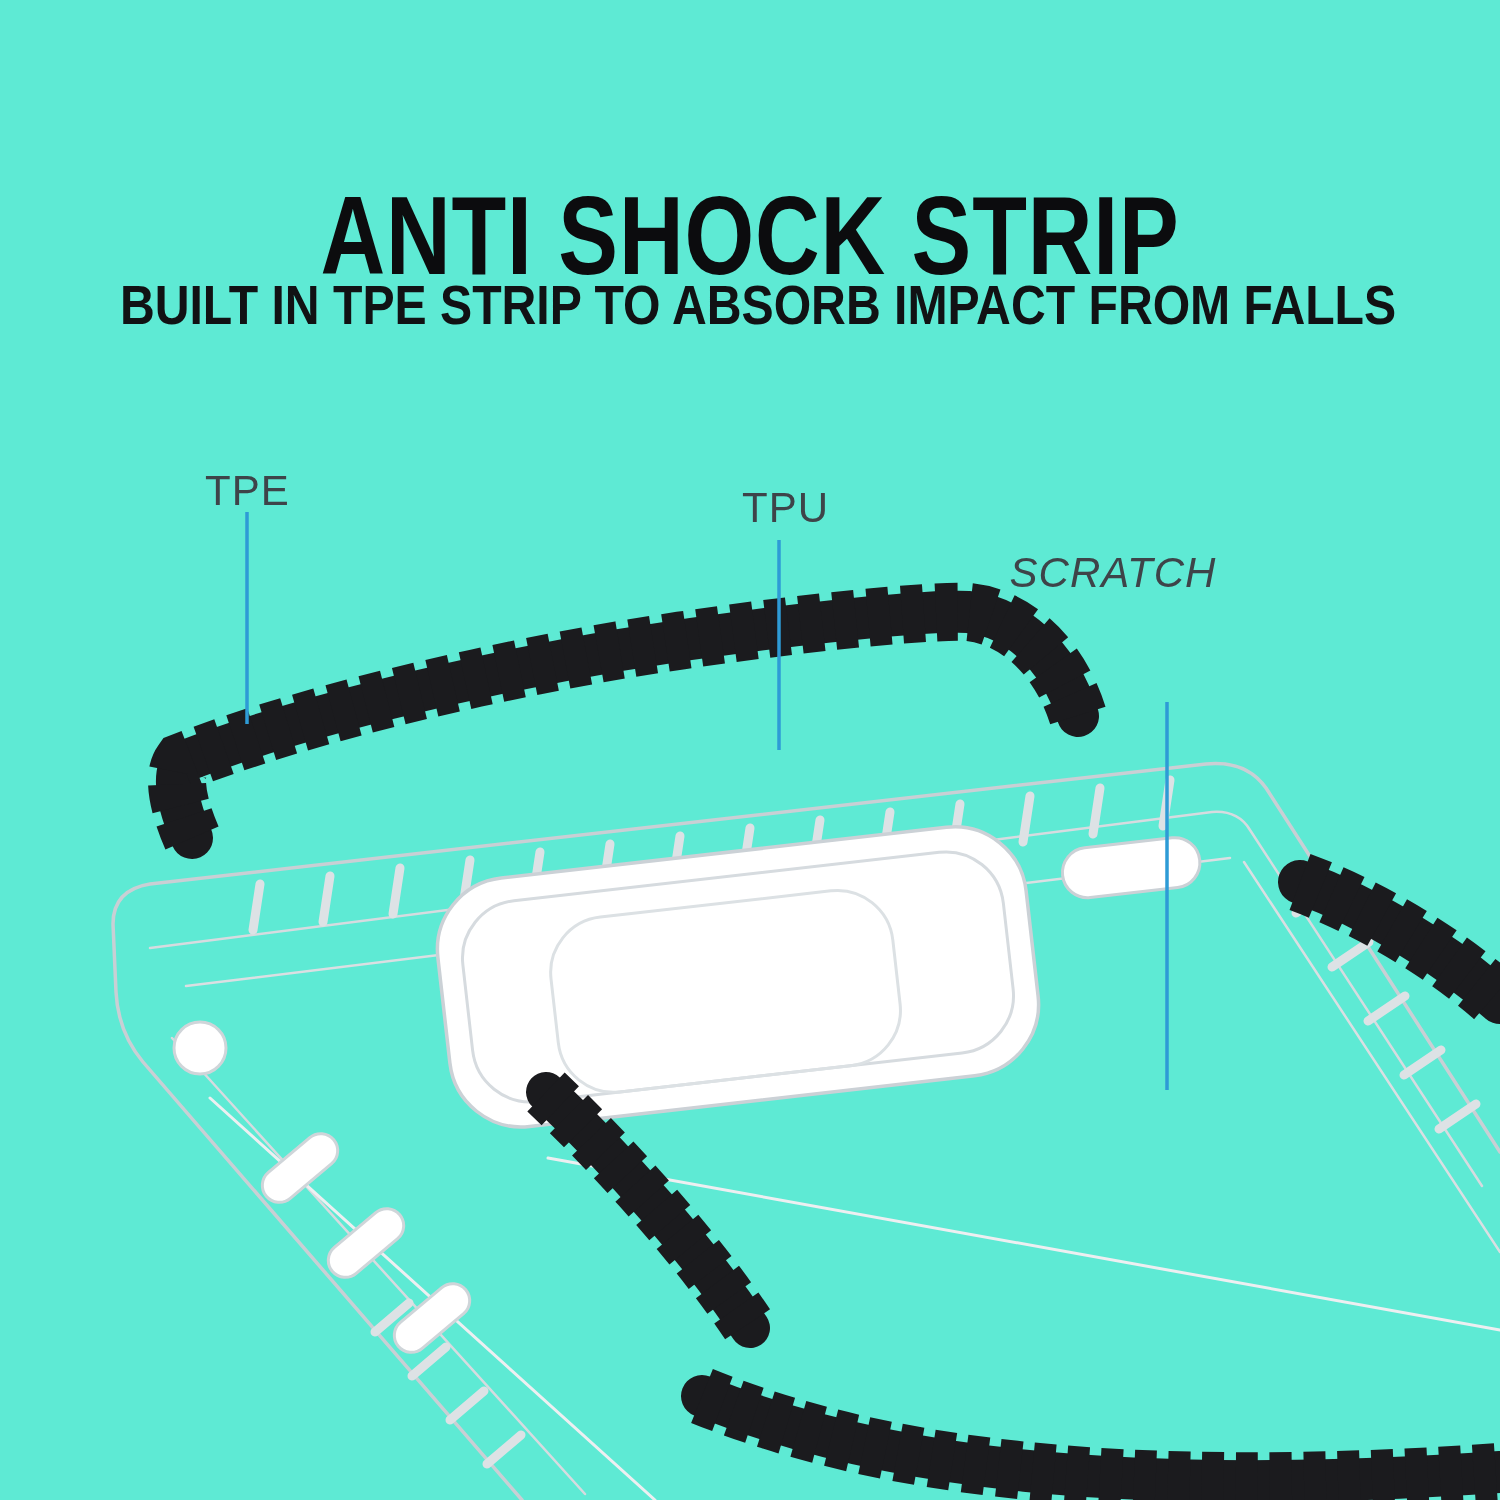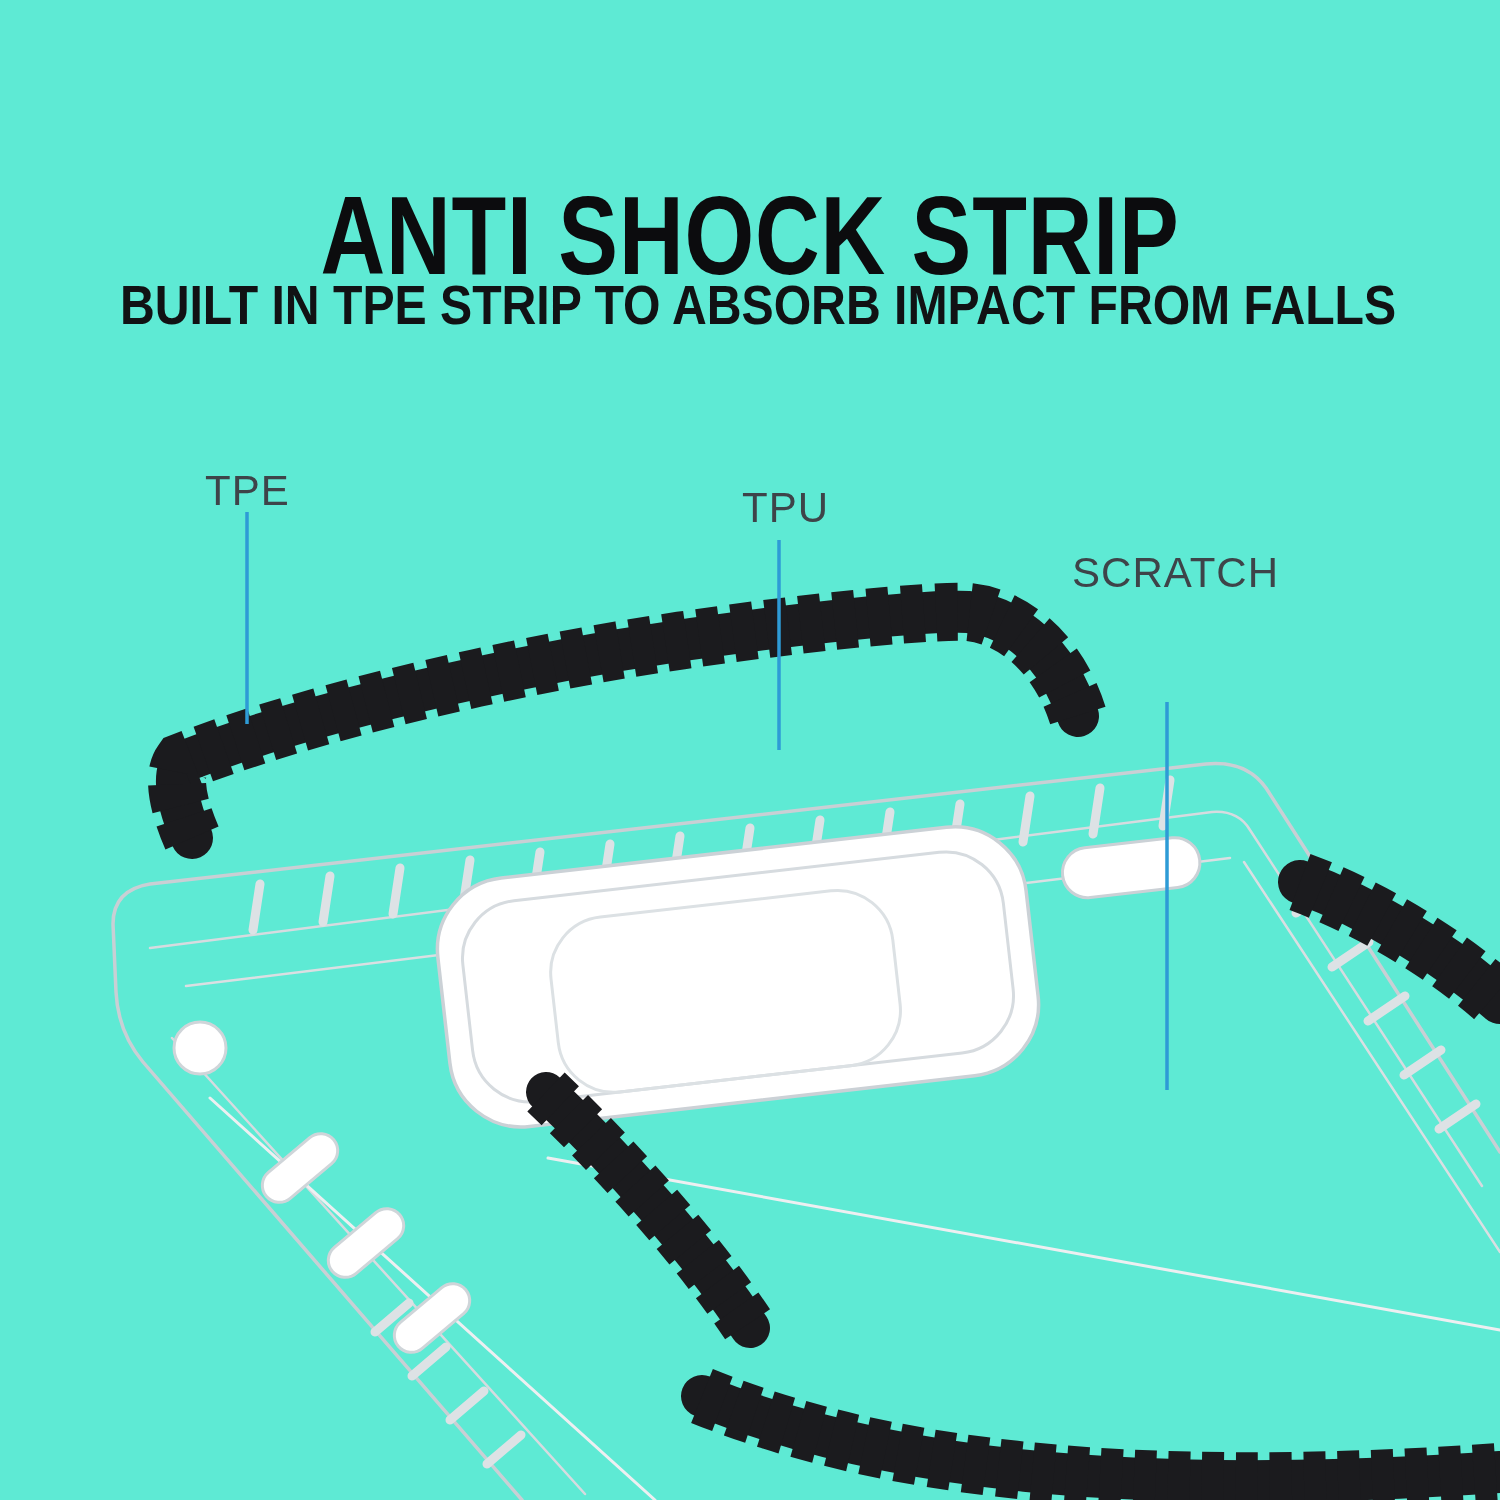--- a/index.html
+++ b/index.html
@@ -8,21 +8,21 @@
   .illustration{position:absolute;left:0;top:0;width:1500px;height:1500px;}
   .title{position:absolute;top:96px;left:0;width:1500px;text-align:center;
          font-size:112px;font-weight:800;color:#0C0C0E;letter-spacing:1px;white-space:nowrap;}
   .subtitle{position:absolute;top:226px;left:0;width:1500px;text-align:right;
          font-size:56px;font-weight:700;color:#111214;letter-spacing:0px;white-space:nowrap;text-decoration:underline;}
   .cond{display:inline-block;transform:scaleX(0.80);transform-origin:50% 50%;}
   .cond2{display:inline-block;transform:scaleX(0.86);transform-origin:50% 50%;}
   .label{position:absolute;color:#3E4449;font-size:42px;font-weight:400;letter-spacing:1px;}
   .label-tpe{left:205px;top:450px;margin-top:17px;}
   .label-tpu{left:742px;top:484px;}
-  .label-scratch{left:999px;top:548px;width:280px;text-align:right;line-height:49px;}
+  .label-scratch{left:973px;top:548px;width:280px;text-align:center;line-height:49px;font-style:italic;}
 </style>
 </head>
 <body>
 
 <div class="stage">
 
   <svg class="illustration" viewBox="0 0 1500 1500" xmlns="http://www.w3.org/2000/svg">
 
     <g fill="none" stroke-linecap="round" stroke-linejoin="round">
 

